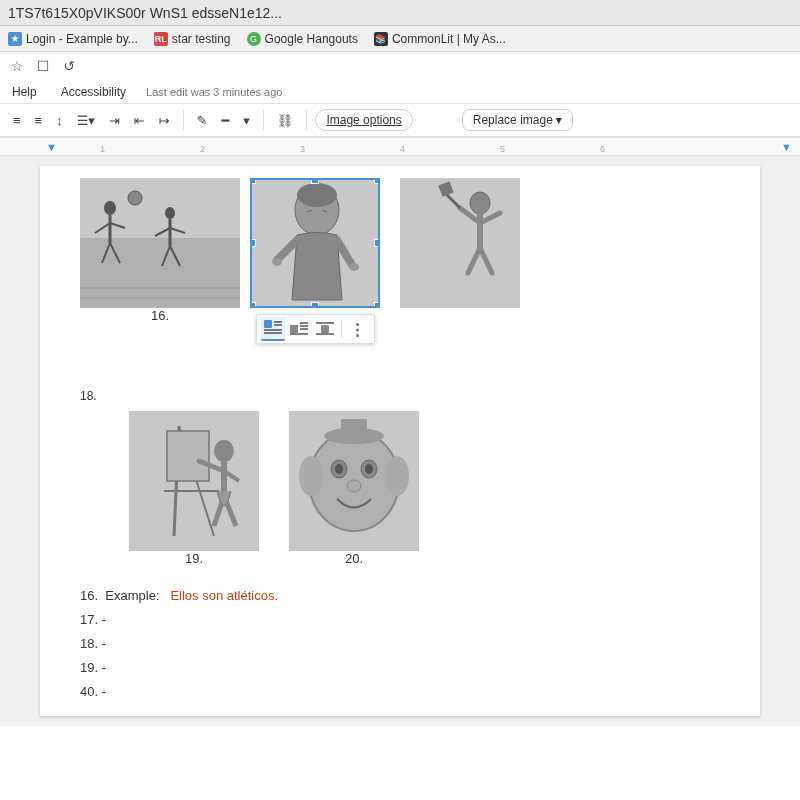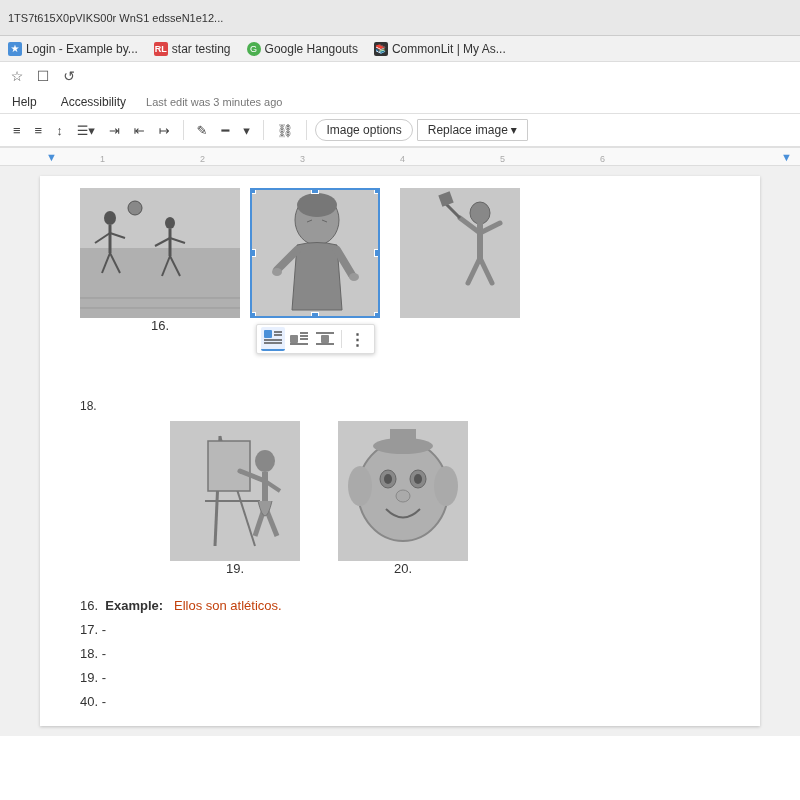--- a/index.html
+++ b/index.html
@@ -9,26 +9,26 @@
       background: #fff;
       width: 800px;
       height: 800px;
       overflow: hidden;
       position: relative;
     }
 
     
     .tab-bar {
       background: #e8e8e8;
-      height: 36px;
+      height: 26px;
       border-bottom: 1px solid #ccc;
       display: flex;
       align-items: center;
       padding: 0 8px;
-      font-size: 11px;
+      font-size: 14px;
       color: #333;
       overflow: hidden;
       white-space: nowrap;
     }
 
     
     .bookmarks-bar {
       background: #f1f1f1;
       height: 26px;
       border-bottom: 1px solid #ddd;
@@ -127,32 +127,34 @@
       margin: 0 4px;
     }
     .image-options-btn {
       border: 1px solid #ccc;
       border-radius: 11px;
       padding: 3px 10px;
       font-size: 12px;
       cursor: pointer;
       background: #fff;
       color: #333;
+      text-decoration: underline;
     }
     .replace-image-btn {
       border: 1px solid #ccc;
-      border-radius: 1px;
+      border-radius: 8px;
       padding: 3px 10px;
       font-size: 12px;
       cursor: pointer;
       background: #fff;
       color: #333;
       display: flex;
       align-items: center;
       gap: 3px;
+      margin-left: 45px;
     }
 
     
     .ruler {
       height: 18px;
       background: #f9f9f9;
       border-bottom: 1px solid #ddd;
       display: flex;
       align-items: center;
       position: relative;
@@ -254,21 +256,21 @@
       height: 18px;
       background: #ddd;
       margin: 0 2px;
     }
     .text-line {
       font-size: 13px;
       color: #333;
       line-height: 24px;
     }
     .text-line span.example-label {
-      font-weight: bold;
+      font-weight: normal;
     }
     .text-line span.example-text {
       color: #c2410c;
     }
     .num-label {
       font-size: 13px;
       color: #333;
       text-align: center;
       width: 100%;
     }
@@ -466,21 +468,21 @@
         </div>
       </div>
     </div>
 
     <div style="display:flex; gap:10px; margin-bottom:8px;">
       <div style="width:160px; text-align:left;margin-top:40px;">
         <span class="image-label">18.</span>
       </div>
     </div>
 
-    <div style="display:flex; gap:38px; margin-left:90px; margin-bottom:8px;">
+    <div style="display:flex; gap:30px; margin-left:49px; margin-bottom:8px;">
 
       <div class="image-container">
         <div class="image-placeholder" style="width:130px; height:140px; background:#d4d4d4;">
           <svg width="130" height="140" viewBox="0 0 130 140">
             <rect width="130" height="140" fill="#c8c8c8"></rect>
 
             <line x1="50" y1="15" x2="45" y2="125" stroke="#777" stroke-width="3"></line>
             <line x1="50" y1="15" x2="85" y2="125" stroke="#777" stroke-width="2"></line>
             <line x1="35" y1="80" x2="90" y2="80" stroke="#777" stroke-width="2"></line>
             <rect x="38" y="20" width="42" height="50" fill="#b8b8b8" stroke="#777" stroke-width="1.5"></rect>

